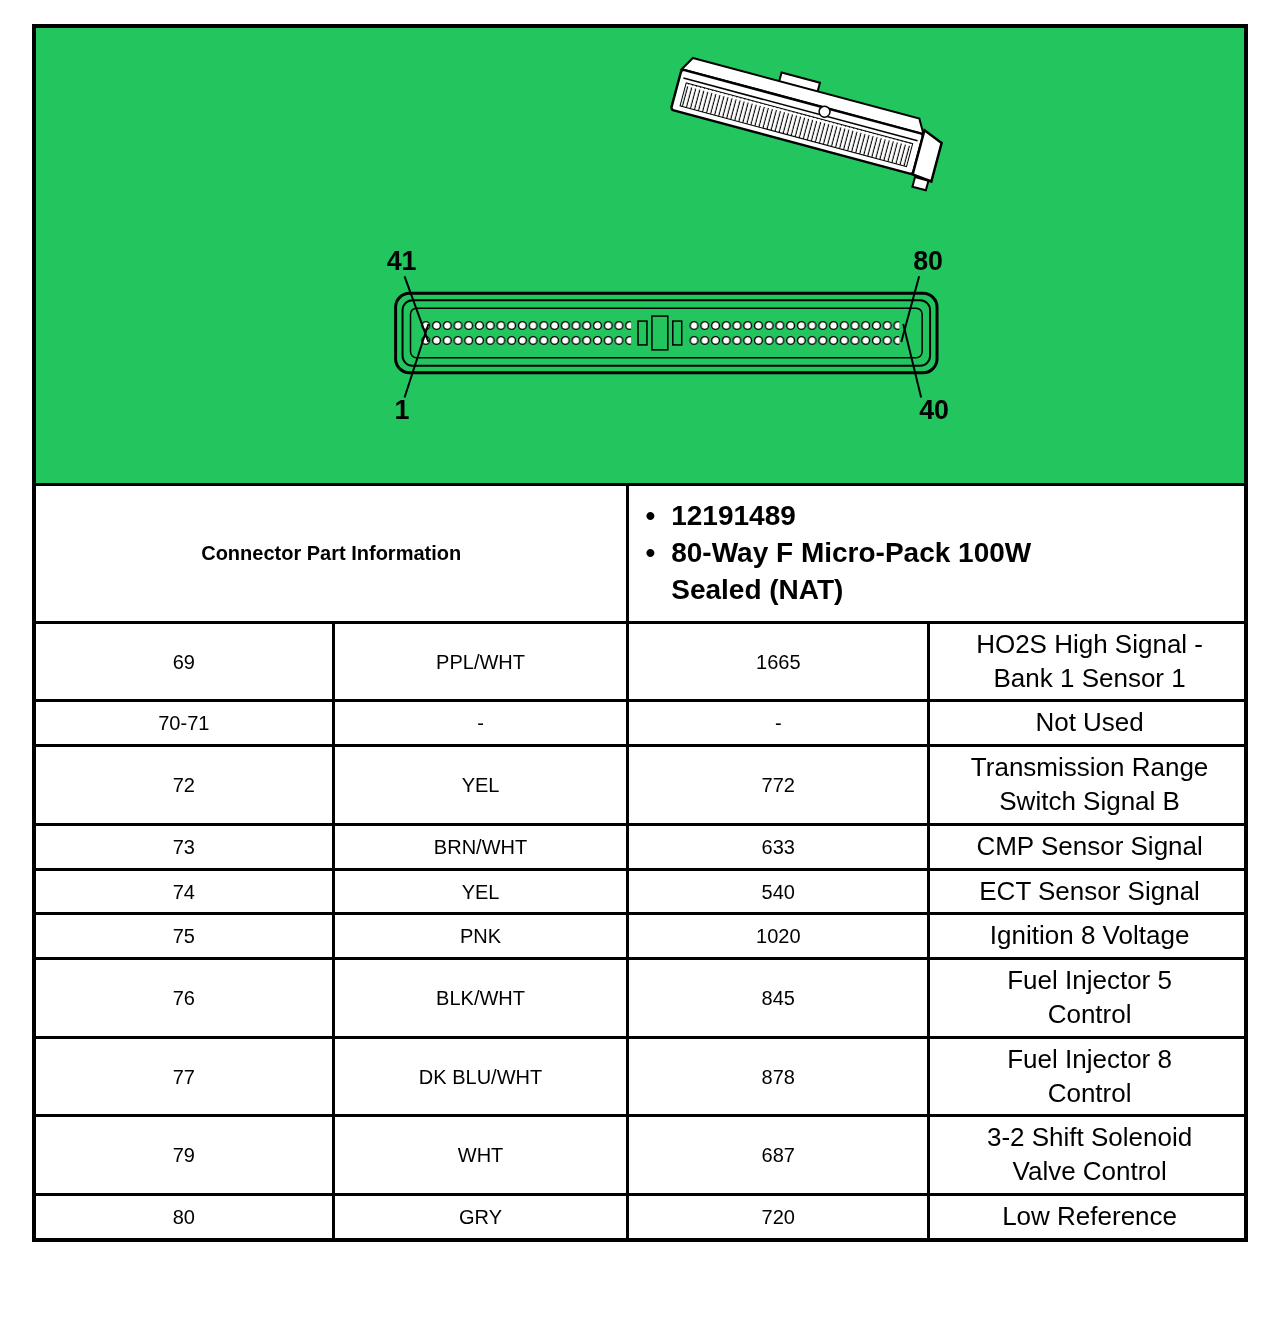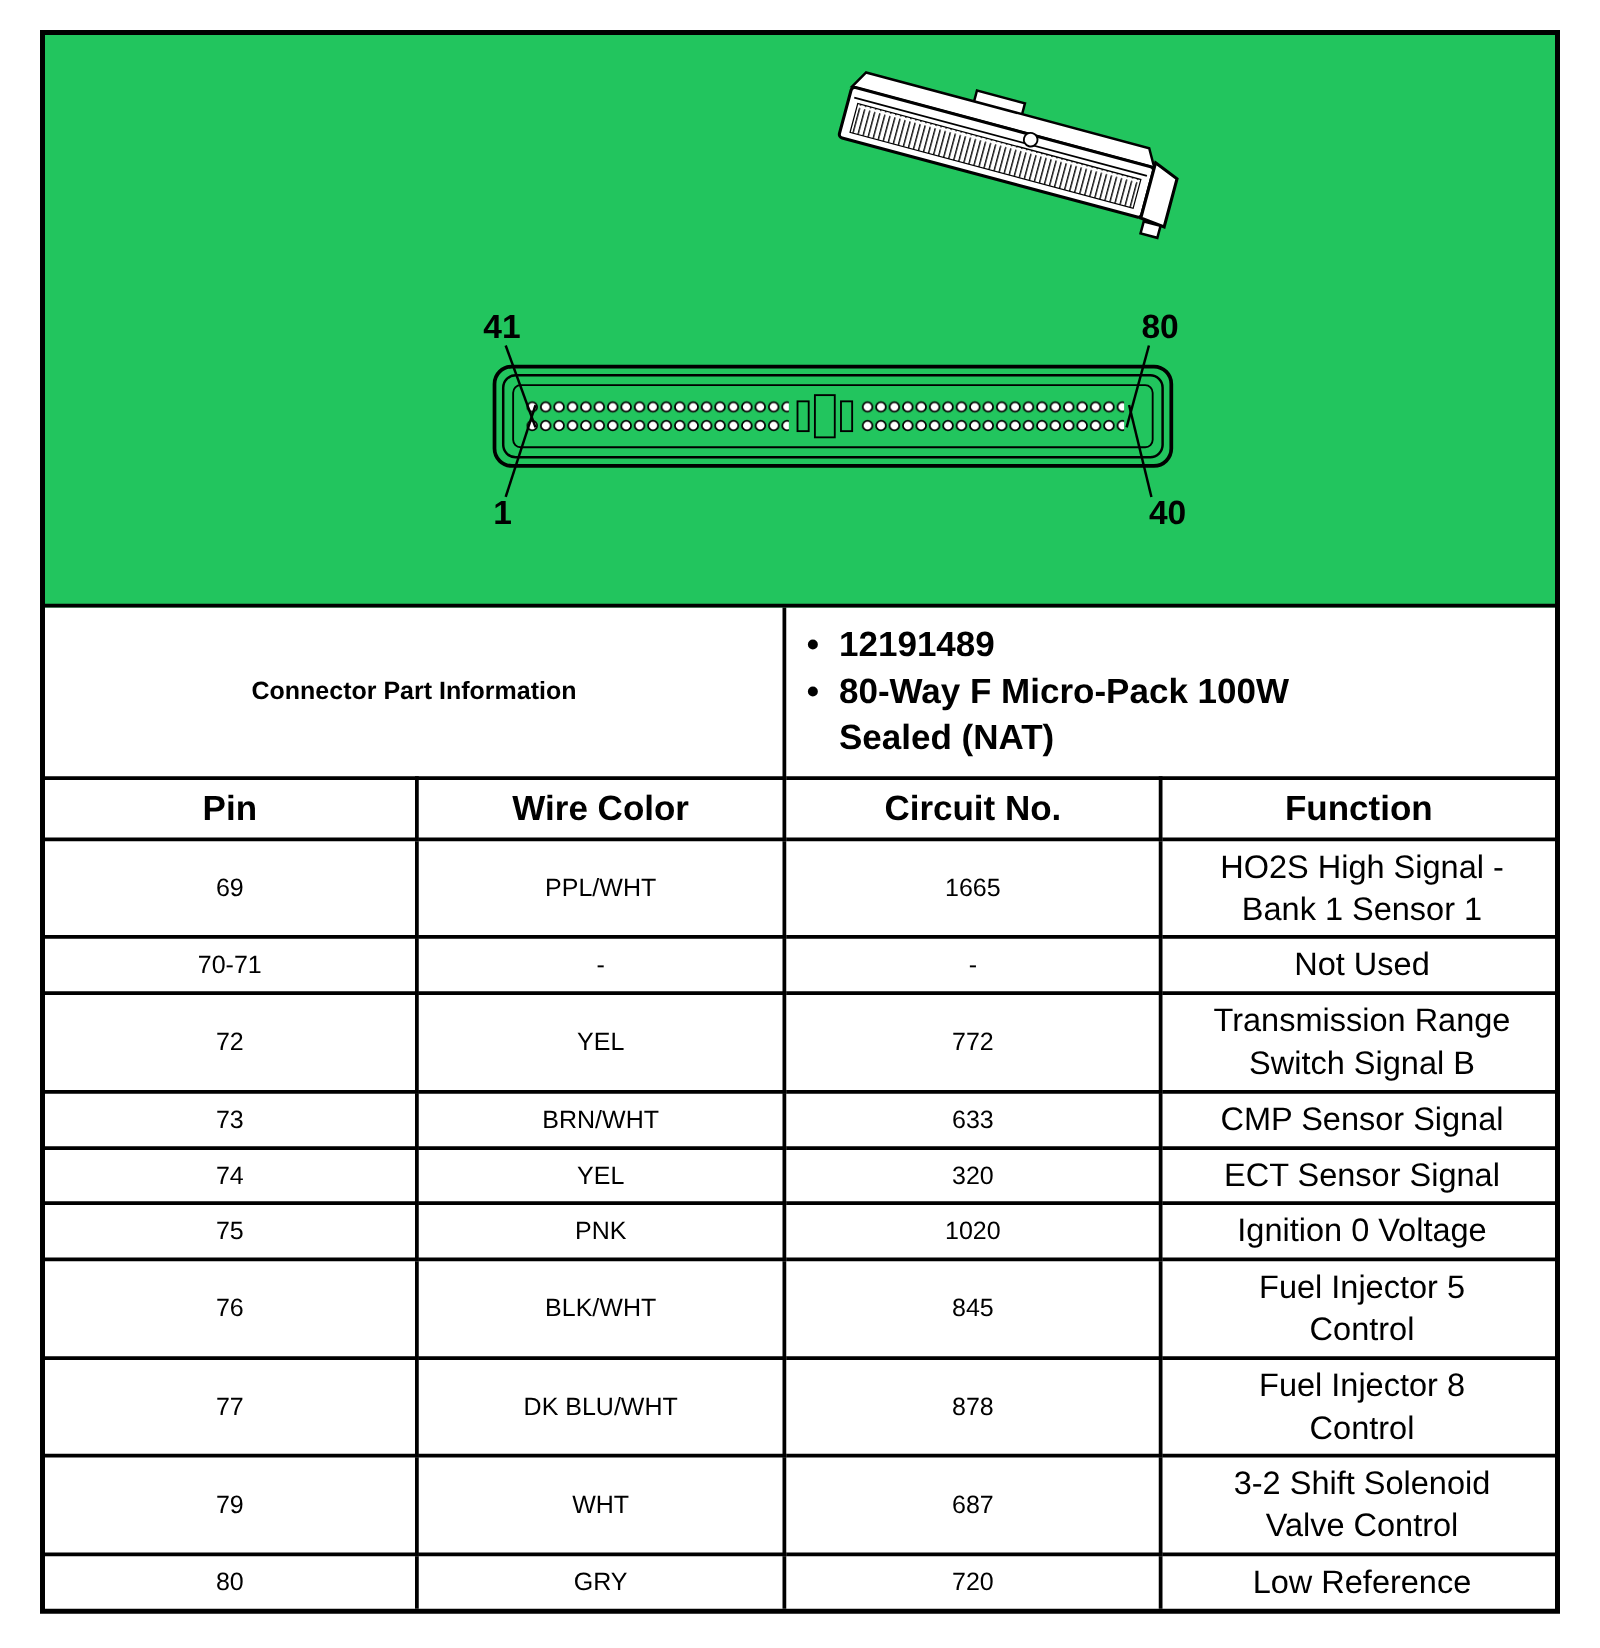--- a/index.html
+++ b/index.html
@@ -137,26 +137,20 @@
             <span class="prewrap">12191489</span>
           </div>
           <div class="bullet">
             <span class="dot">•</span>
             <span class="prewrap">80-Way F Micro-Pack 100W
 Sealed (NAT)</span>
           </div>
         </td>
       </tr>
 
-      <tr>
-        <th class="hdr">Pin</th>
-        <th class="hdr">Wire Color</th>
-        <th class="hdr">Circuit No.</th>
-        <th class="hdr">Function</th>
-      </tr>
 
       <tr>
         <td class="c">69</td>
         <td class="c">PPL/WHT</td>
         <td class="c">1665</td>
         <td class="fn prewrap">HO2S High Signal -
 Bank 1 Sensor 1</td>
       </tr>
       <tr>
         <td class="c">70-71</td>
@@ -173,28 +167,28 @@
       </tr>
       <tr>
         <td class="c">73</td>
         <td class="c">BRN/WHT</td>
         <td class="c">633</td>
         <td class="fn prewrap">CMP Sensor Signal</td>
       </tr>
       <tr>
         <td class="c">74</td>
         <td class="c">YEL</td>
-        <td class="c">320</td>
+        <td class="c">540</td>
         <td class="fn prewrap">ECT Sensor Signal</td>
       </tr>
       <tr>
         <td class="c">75</td>
         <td class="c">PNK</td>
         <td class="c">1020</td>
-        <td class="fn prewrap">Ignition 0 Voltage</td>
+        <td class="fn prewrap">Ignition 8 Voltage</td>
       </tr>
       <tr>
         <td class="c">76</td>
         <td class="c">BLK/WHT</td>
         <td class="c">845</td>
         <td class="fn prewrap">Fuel Injector 5
 Control</td>
       </tr>
       <tr>
         <td class="c">77</td>

